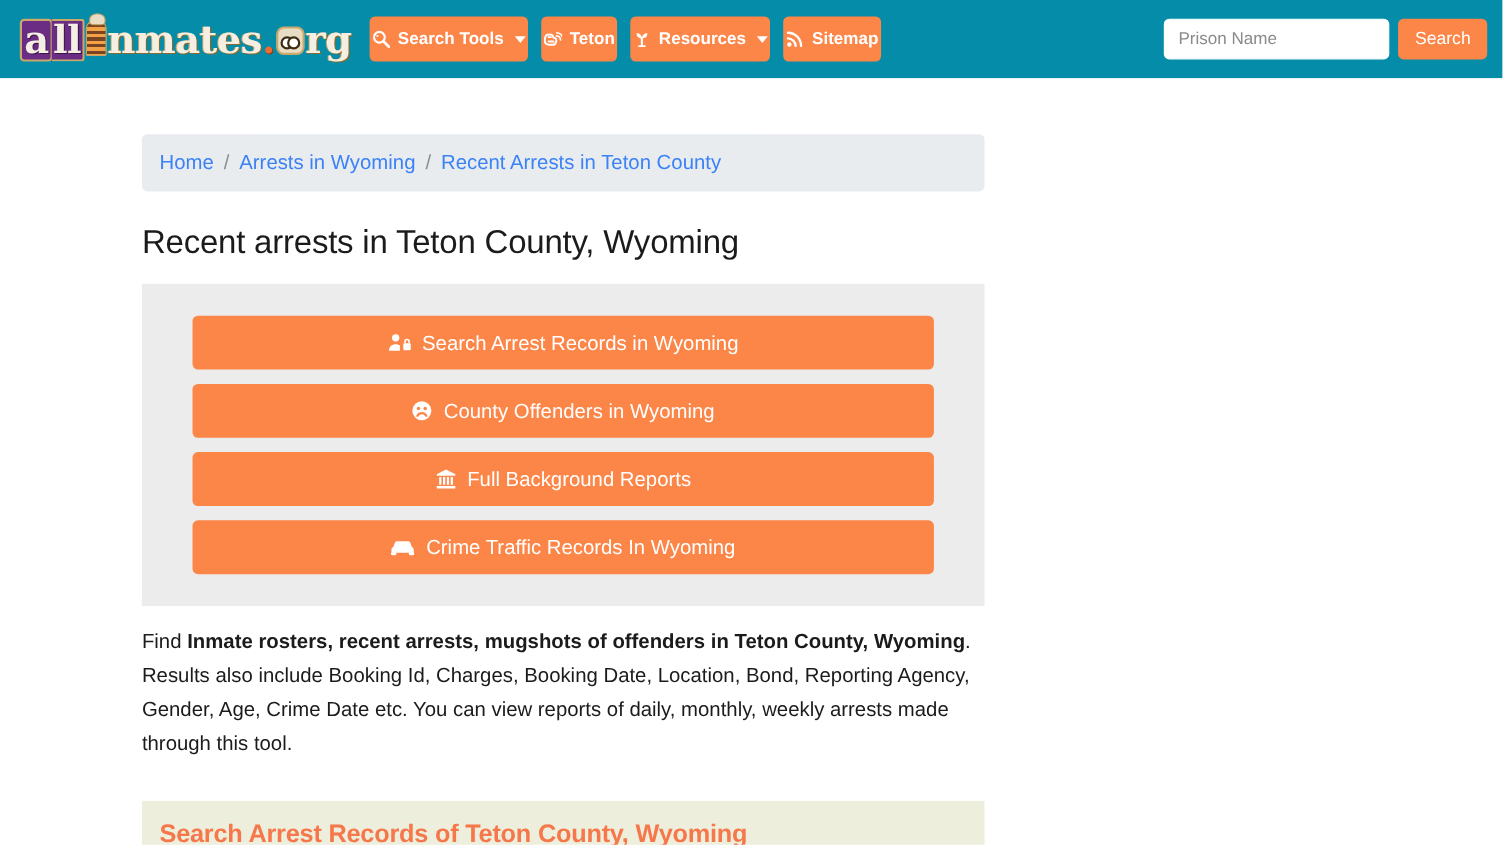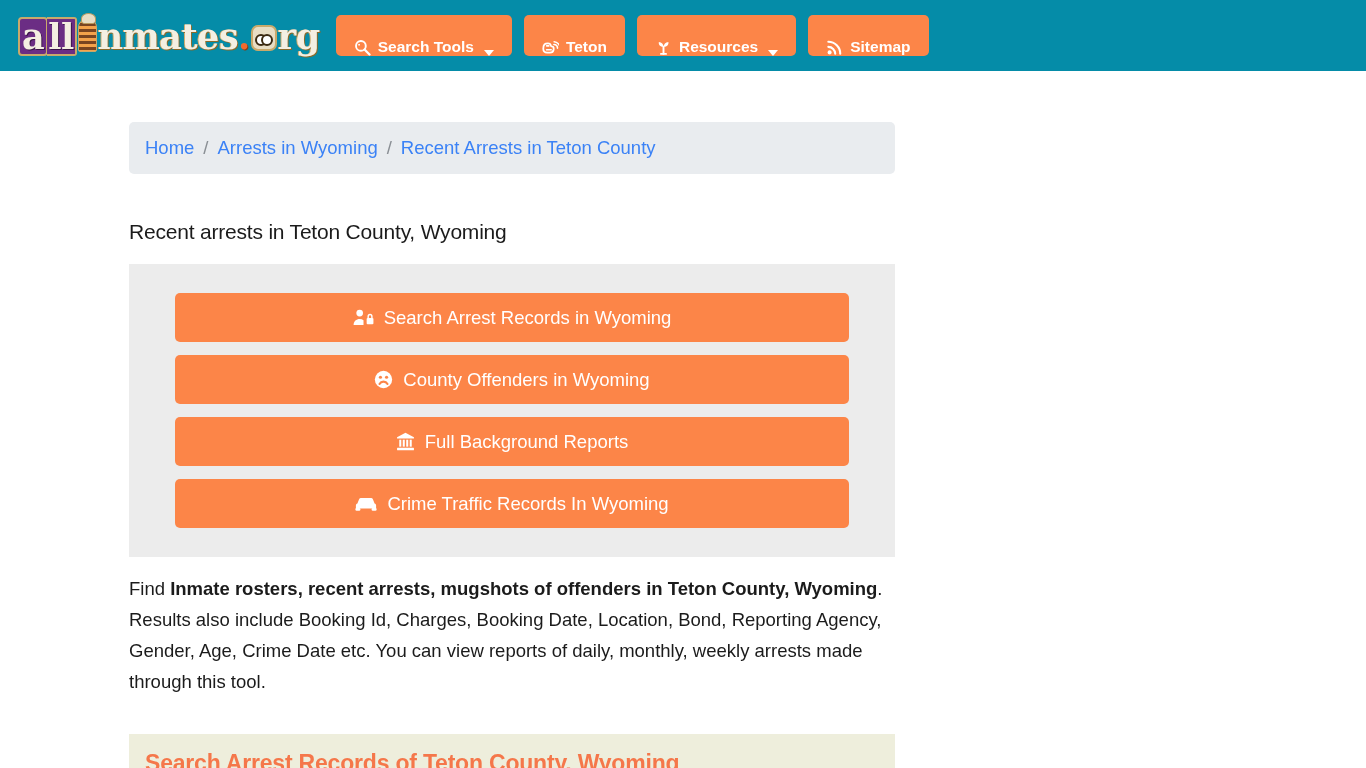--- a/index.html
+++ b/index.html
@@ -129,25 +129,25 @@
     display: flex;
     align-items: center;
     gap: 12px;
   }
   .nav-btn {
     background: #FC8548;
     color: #ffffff;
     border: none;
     border-radius: 5px;
     height: 41px;
-    padding: 0 18px;
+    padding: 0 2px;
     font-size: 15.5px;
     font-weight: bold;
     display: inline-flex;
-    align-items: flex-end;
+    align-items: center;
     gap: 7px;
     cursor: pointer;
     white-space: nowrap;
     font-family: "Liberation Sans", sans-serif;
     text-decoration: none;
   }
   .nav-btn .caret {
     width: 0; height: 0;
     border-left: 5px solid transparent;
     border-right: 5px solid transparent;
@@ -211,24 +211,24 @@
   .breadcrumb a {
     color: #3B82F6;
     text-decoration: none;
   }
   .breadcrumb .sep {
     color: #8a8f94;
     margin: 0 9px;
   }
 
   .page-title {
-    font-size: 21px;
+    font-size: 30px;
     font-weight: normal;
     color: #1b1b1b;
-    margin: 46px 0 0 0;
+    margin: 30px 0 0 0;
     letter-spacing: -0.2px;
   }
 
   .actions-panel {
     background: #ECECEC;
     margin-top: 20px;
     padding: 29px 30px 29px 30px;
   }
   .action-btn {
     display: flex;
@@ -335,20 +335,24 @@
           <circle cx="3.4" cy="12.6" r="1.9" fill="#fff"></circle>
           <path d="M2.2 7.4a6.6 6.6 0 0 1 6.5 6.5" stroke="#fff" stroke-width="2" stroke-linecap="round"></path>
           <path d="M2.2 2.6a11.3 11.3 0 0 1 11.2 11.3" stroke="#fff" stroke-width="2" stroke-linecap="round"></path>
         </svg>
       </span>
       <span>Sitemap</span>
     </a>
 
   </nav>
 
+  <form class="header-search">
+    <input class="search-input" type="text" placeholder="Prison Name" style="">
+    <button class="search-btn" type="submit">Search</button>
+  </form>
 
 </header>
 
 <div class="page">
   <div class="container">
 
     <nav class="breadcrumb">
       <a href="#">Home</a>
       <span class="sep">/</span>
       <a href="#">Arrests in Wyoming</a>

